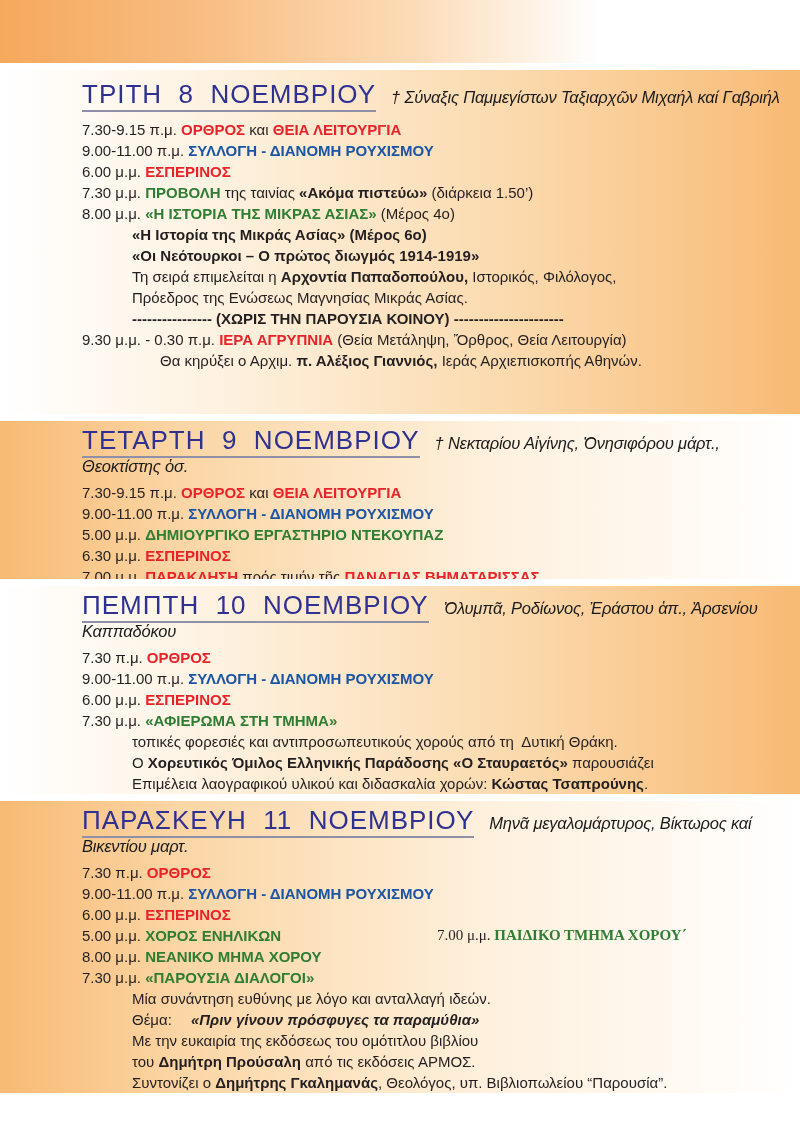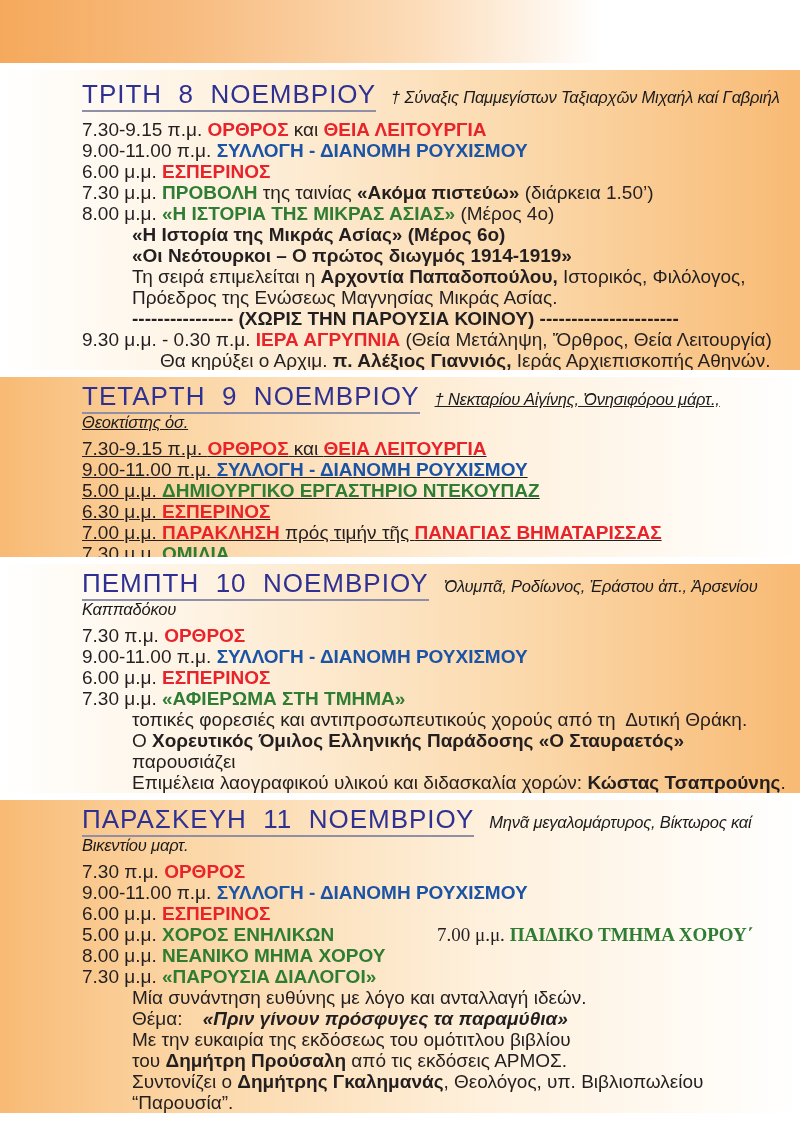--- a/index.html
+++ b/index.html
@@ -15,38 +15,38 @@
   .gap{height:7px;background:#ffffff;}
   .footer-strip{height:4px;background:#ffffff;}
   section.day{
     box-sizing:border-box;
     padding:6px 10px 0 82px;
     overflow:hidden;
   }
   
   .grad-right{background:linear-gradient(90deg,#ffffff 0%,#fef3e3 25%,#fbd9ac 65%,#f8ba74 100%);}
   .grad-left {background:linear-gradient(90deg,#f8ba74 0%,#fbd5a4 22%,#fef0dc 60%,#ffffff 100%);}
-  #sections section:nth-child(1){height:300px;padding-top:11px;}
+  #sections section:nth-child(1){height:344px;padding-top:11px;}
   #sections section:nth-child(2){height:210px;}
-  #sections section:nth-child(3){height:180px;text-decoration:underline;}
+  #sections section:nth-child(3){height:158px;}
   #sections section:nth-child(4){height:338px;}
   .day-head{line-height:1;margin-bottom:7px;white-space:pre;}
   .day-title{
     display:inline-block;
     font-size:26px;letter-spacing:1px;color:#2e3192;
     border-bottom:2px solid #8f8fa8;padding-bottom:3px;
     white-space:pre;transform-origin:left bottom;
   }
   .saint-note{
     font-size:16.5px;font-style:italic;color:#1a1a1a;
     margin-left:15px;letter-spacing:-0.2px;white-space:normal;
   }
   .line{
     position:relative;
-    font-size:19px;line-height:21px;
+    font-size:15px;line-height:21px;
     white-space:pre-wrap;
   }
   .ind0{padding-left:0;}
   .ind1{padding-left:26px;}
   .ind2{padding-left:50px;}
   .ind3{padding-left:78px;}
   .seg{white-space:pre-wrap;}
   .seg.t,.seg.p{font-weight:400;color:#231f20;}
   .seg.r{color:#e8232a;font-weight:700;}
   .seg.b{color:#1b54a5;font-weight:700;}

